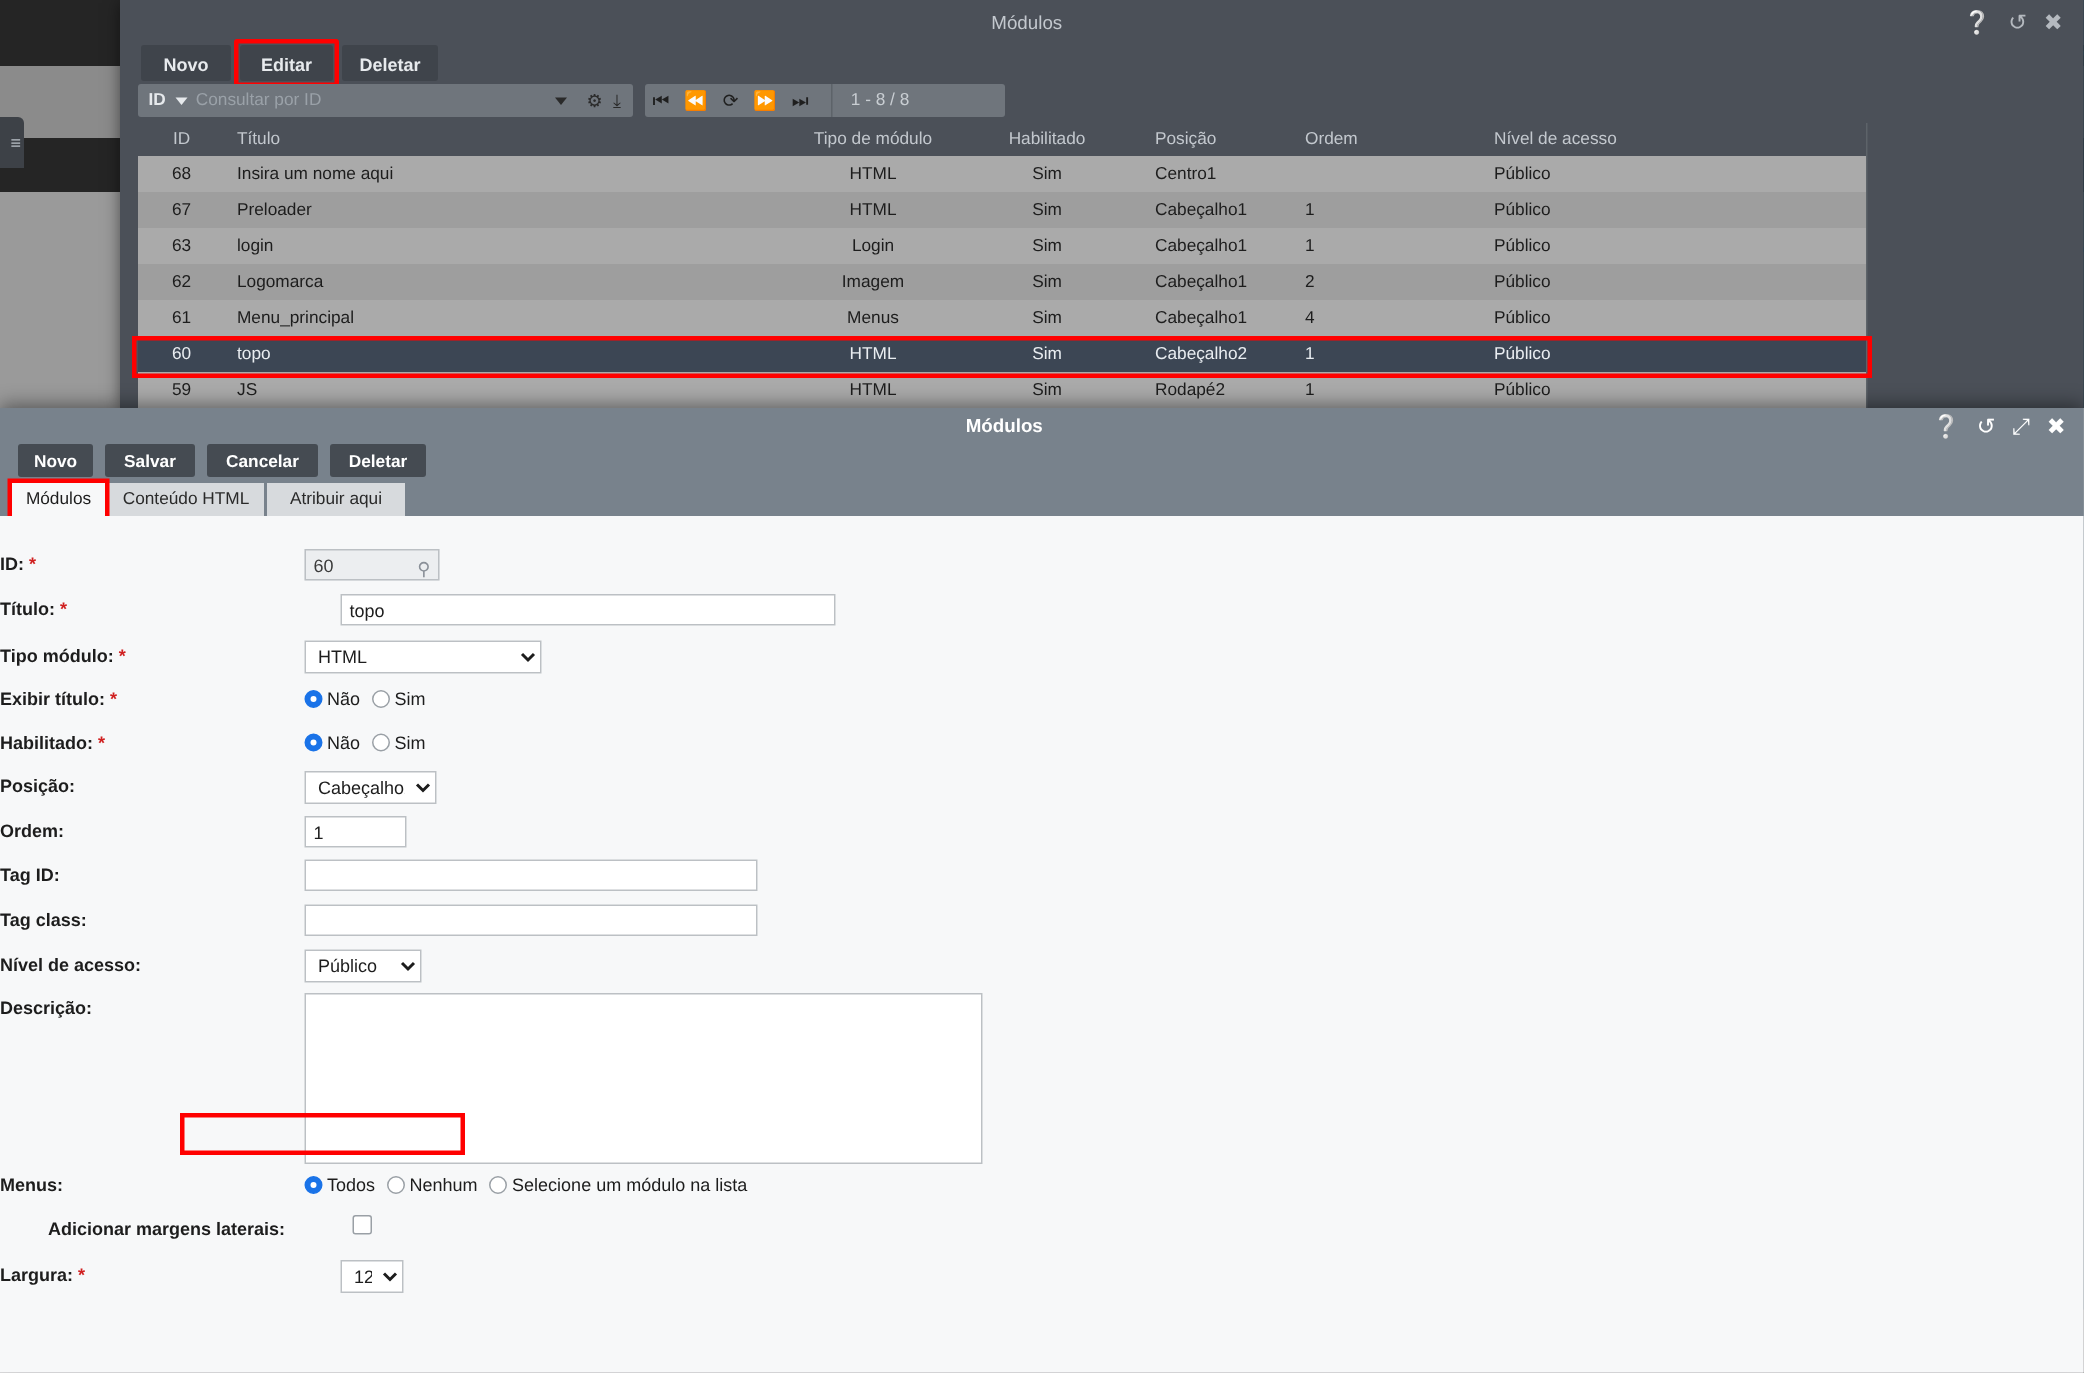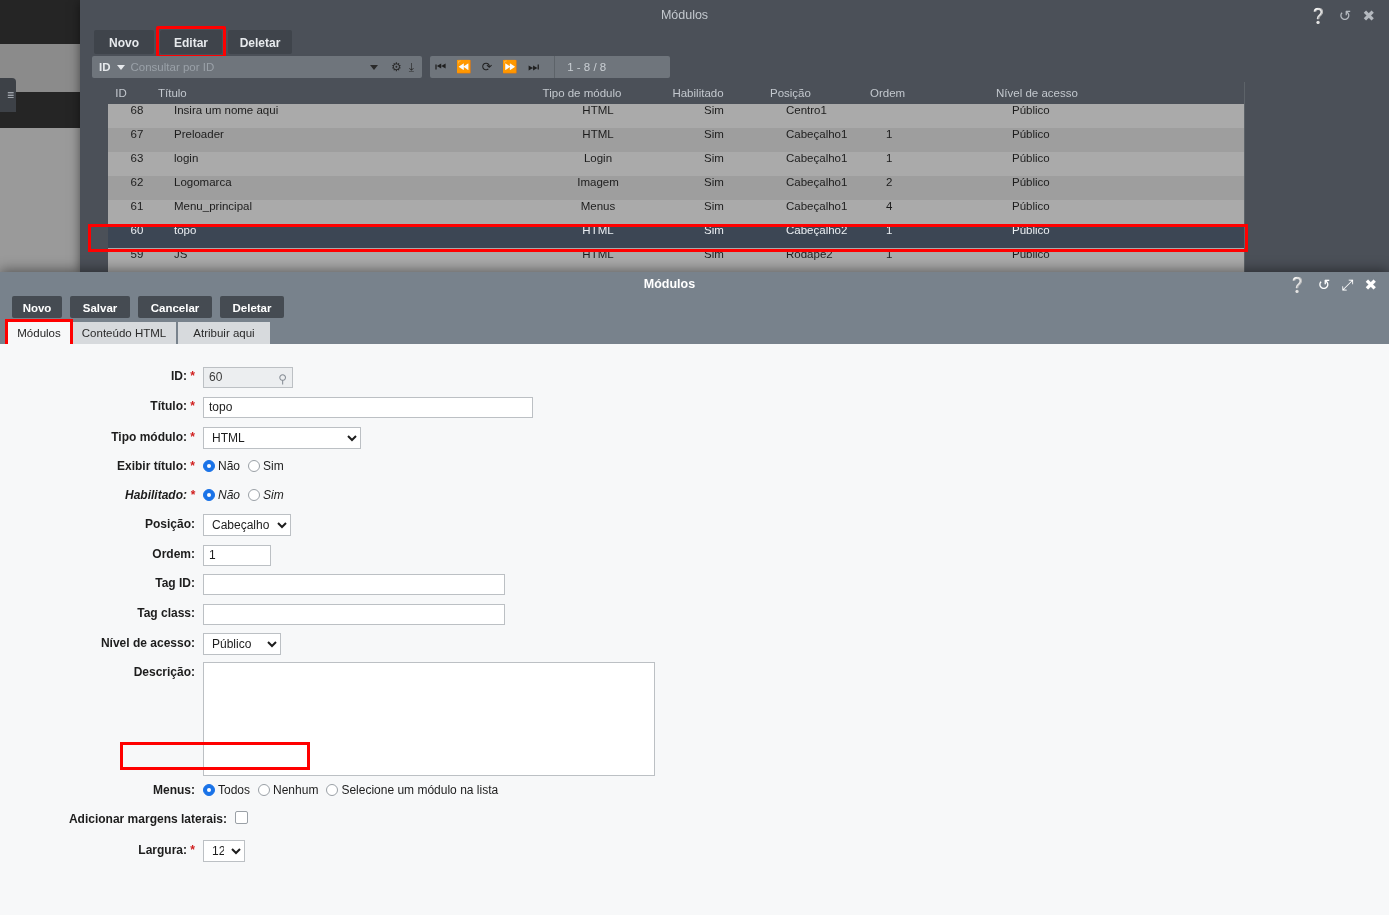--- a/index.html
+++ b/index.html
@@ -100,21 +100,21 @@
     margin-left: 10px; padding-left: 12px; color: #c9ced3; font-size: 11.5px;
     border-left: 1px solid #5d6369; height: 22px; line-height: 22px;
   }
 
   
   #w1-table { position: absolute; left: 12px; top: 82px; width: 1152px; }
   #w1-head {
     display: flex; height: 22px; align-items: center;
     background: #4b5058; color: #c3c8ce; font-size: 11.5px;
   }
-  .w1-row { display: flex; height: 24px; font-size: 11.5px; color: #1d1d1d; margin-left: 16px; }
+  .w1-row { display: flex; height: 24px; align-items: center; font-size: 11.5px; color: #1d1d1d; }
   .w1-row.odd  { background: #aaaaaa; }
   .w1-row.even { background: #9e9e9e; }
   .w1-row.sel  { background: #3c4654; color: #e9edf1; }
   .c-id    { width: 58px;  text-align: center; }
   .c-tit   { width: 380px; padding-left: 8px; }
   .c-tipo  { width: 104px; text-align: center; }
   .c-hab   { width: 128px; text-align: center; }
   .c-pos   { width: 100px; padding-left: 8px; }
   .c-ord   { width: 126px; padding-left: 8px; }
   .c-niv   { flex: 1;      padding-left: 8px; }
@@ -166,21 +166,21 @@
   #tab-atribuir{ left: 178px; width: 92px;  background: #d7dadd; color: #2a2a2a; }
   #tab-hl {
     position: absolute; left: 5px; top: -3px; width: 68px; height: 28px;
     border: 3px solid #ff0000; pointer-events: none;
   }
 
   
   #w2-form { position: absolute; left: 0; top: 72px; width: 1389px; height: 571px; background: #f7f8f9; }
   .frow { position: absolute; left: 0; display: flex; align-items: flex-start; }
   .flabel {
-    width: 203px; text-align: right; padding-right: 8px;
+    width: 203px; padding-right: 8px;
     font-size: 12px; font-weight: bold; color: #1d1d1d; line-height: 20px;
   }
   .req { color: #d02020; font-weight: bold; }
   .fctl { line-height: 20px; }
 
   input.txt {
     height: 21px; border: 1px solid #bcc0c4; background: #ffffff;
     font-size: 12px; color: #1d1d1d; padding: 0 5px;
     font-family: "Liberation Sans", sans-serif;
   }
@@ -387,21 +387,21 @@
   <div id="w2-form">
 
     <div class="frow" style="top:22px;">
       <div class="flabel"><span>ID:</span> <span class="req">*</span></div>
       <div class="fctl idwrap">
         <input class="txt ro" style="width: 90px;" readonly="" value="60">
         <span class="mag">⚲</span>
       </div>
     </div>
 
-    <div class="frow" style="top:52px;">
+    <div class="frow" style="top:52px;gap:24px;">
       <div class="flabel"><span>Título:</span> <span class="req">*</span></div>
       <div class="fctl">
         <input class="txt" style="width: 330px;" value="topo">
       </div>
     </div>
 
     <div class="frow" style="top:83px;">
       <div class="flabel"><span>Tipo módulo:</span> <span class="req">*</span></div>
       <div class="fctl">
         <select class="sel" style="width:158px;">
@@ -417,21 +417,21 @@
             <span class="rdot on"></span>
             <span>Não</span>
           </label>
         <label class="radio">
             <span class="rdot"></span>
             <span>Sim</span>
           </label>
       </div>
     </div>
 
-    <div class="frow" style="top:141px;font-style:italic;">
+    <div class="frow" style="top:141px;">
       <div class="flabel"><span>Habilitado:</span> <span class="req">*</span></div>
       <div class="fctl radiogrp">
         <label class="radio">
             <span class="rdot on"></span>
             <span>Não</span>
           </label>
         <label class="radio">
             <span class="rdot"></span>
             <span>Sim</span>
           </label>
@@ -502,21 +502,21 @@
       </div>
     </div>
 
     <div class="frow" style="top:465px;margin-left:32px;">
       <div class="flabel">Adicionar margens laterais:</div>
       <div class="fctl">
         <span class="cbox"></span>
       </div>
     </div>
 
-    <div class="frow" style="top:496px;">
+    <div class="frow" style="top:496px;gap:24px;">
       <div class="flabel"><span>Largura:</span> <span class="req">*</span></div>
       <div class="fctl">
         <select class="sel" style="width:42px;">
           <option>12</option>
         </select>
       </div>
     </div>
 
 
   </div>

